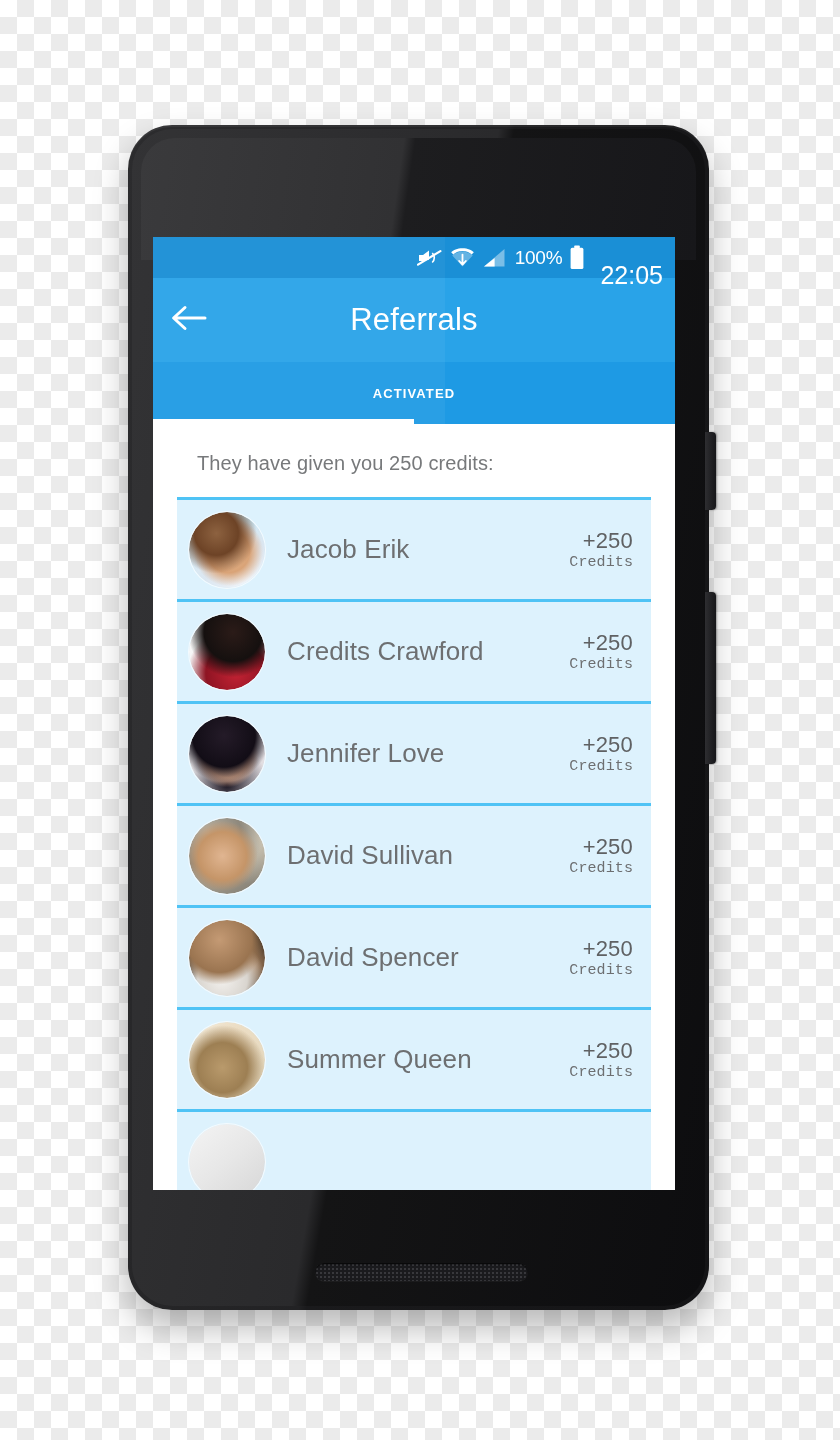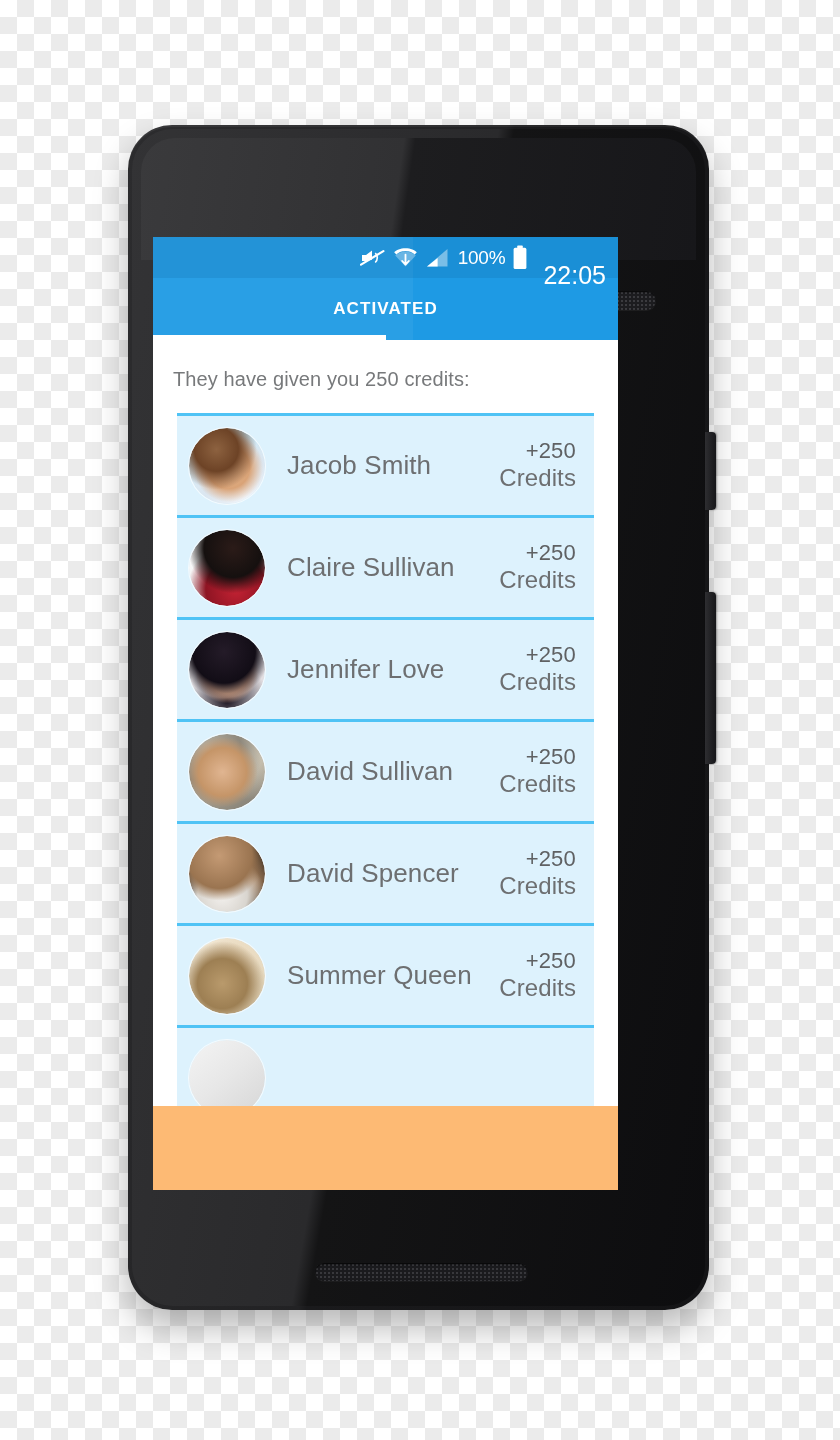--- a/index.html
+++ b/index.html
@@ -102,23 +102,23 @@
     box-shadow: 1px 0 2px rgba(0,0,0,0.35);
   }
   #power-btn { top: 432px; height: 78px; }
   #volume-btn { top: 592px; height: 172px; }
 
   
   #screen {
     position: absolute;
     left: 153px;
     top: 237px;
-    width: 465px;
+    width: 522px;
     height: 953px;
-    background: #fdba74;
+    background: #eab308;
     overflow: hidden;
   }
 
   
   #status-bar {
     height: 41px;
     background: #1a8fd6;
     display: flex;
     align-items: center;
     justify-content: flex-end;
@@ -205,21 +205,21 @@
     left: 0; top: 0; bottom: 0;
     width: 56%;
     background: rgba(255,255,255,0.05);
     pointer-events: none;
   }
   .tab {
     flex: 1;
     display: flex;
     align-items: center;
     justify-content: center;
-    font-size: 17px;
+    font-size: 13px;
     font-weight: bold;
     letter-spacing: 1.1px;
     color: #ffffff;
     cursor: pointer;
     position: relative;
     z-index: 2;
   }
   .tab.inactive { color: #ffffff; }
   #tab-indicator {
     position: absolute;
@@ -236,20 +236,21 @@
     background: #ffffff;
     height: calc(953px - 41px - 84px - 62px);
     position: relative;
     overflow: hidden;
   }
   #list-subtitle {
     font-size: 20px;
     color: #77797b;
     padding: 28px 0 0 20px;
     letter-spacing: 0.1px;
+    margin-left: 24px;
   }
   #referral-list {
     margin: 22px 24px 0 24px;
     border-top: 3px solid #4fc3f5;
   }
   .referral-row {
     background: #ddf2fd;
     border-bottom: 3px solid #4fc3f5;
     height: 102px;
     display: flex;
@@ -284,23 +285,24 @@
     line-height: 1.18;
     flex: 0 0 auto;
   }
   .credits-amount {
     font-size: 22px;
     font-weight: normal;
     color: #5f6163;
     letter-spacing: 0.2px;
   }
   .credits-label {
-    font-size: 24px;
+    font-size: 15px;
     color: #6d6f71;
     letter-spacing: 0.1px;
+    font-family: Liberation Mono, monospace;
   }
 </style>
 </head>
 <body>
 
 <div id="phone">
   <div id="phone-inner">
     <div class="glass-top"></div>
   </div>
 
@@ -347,56 +349,67 @@
         <svg width="16" height="25" viewBox="0 0 16 25">
           <rect x="5.2" y="0.6" width="5.6" height="2.6" rx="0.8" fill="#ffffff"></rect>
           <rect x="1.6" y="2.8" width="12.8" height="21.2" rx="1.6" fill="#ffffff"></rect>
         </svg>
       </span>
 
       <span id="clock">22:05</span>
     </div>
   </div>
 
+  <div id="toolbar">
+    <div class="tb-sheen"></div>
+    <div id="back-button">
+      <span>
+        <svg width="36" height="28" viewBox="0 0 36 28">
+          <path d="M34 14 H3 M14 3.5 L2.6 14 L14 24.5" stroke="#ffffff" stroke-width="3" fill="none" stroke-linecap="round" stroke-linejoin="round"></path>
+        </svg>
+      </span>
+    </div>
+    <div id="page-title">Referrals</div>
+  </div>
 
   <div id="tabs">
     <div class="tabs-sheen"></div>
     <div class="tab">ACTIVATED</div>
     <div id="tab-indicator"></div>
   </div>
 
   <div id="content">
     <div id="list-subtitle">They have given you 250 credits:</div>
 
     <div id="referral-list">
 
       <div class="referral-row">
         <div class="avatar">
           <div class="av-img" style="background:
                  radial-gradient(circle at 36% 28%, #8d6240 0%, #6d4326 30%, rgba(109,67,38,0) 55%),
                  radial-gradient(circle at 52% 52%, #e8bd96 0%, #d9a377 38%, rgba(217,163,119,0) 62%),
                  radial-gradient(circle at 70% 84%, #f3f6fa 0%, #dbe6f0 45%, rgba(219,230,240,0) 70%),
                  linear-gradient(160deg, #9fd8ef 0%, #cfe9f6 40%, #eef4f8 100%);"></div>
         </div>
-        <div class="referral-name">Jacob Smith</div>
+        <div class="referral-name">Jacob Erik</div>
         <div class="credits-block">
           <div class="credits-amount">+250</div>
           <div class="credits-label">Credits</div>
         </div>
       </div>
 
       <div class="referral-row">
         <div class="avatar">
           <div class="av-img" style="background:
                  radial-gradient(circle at 58% 24%, #2b1b18 0%, #15100f 40%, rgba(21,16,15,0) 62%),
                  radial-gradient(circle at 62% 78%, #c32233 0%, #8e1423 40%, rgba(142,20,35,0) 64%),
                  radial-gradient(circle at 55% 46%, #e6b294 0%, rgba(230,178,148,0) 40%),
                  linear-gradient(120deg, #ffffff 0%, #f0f0f0 38%, #cfcfcf 100%);"></div>
         </div>
-        <div class="referral-name">Claire Sullivan</div>
+        <div class="referral-name">Credits Crawford</div>
         <div class="credits-block">
           <div class="credits-amount">+250</div>
           <div class="credits-label">Credits</div>
         </div>
       </div>
 
       <div class="referral-row">
         <div class="avatar">
           <div class="av-img" style="background:
                  radial-gradient(circle at 46% 26%, #241b28 0%, #120d16 45%, rgba(18,13,22,0) 66%),

